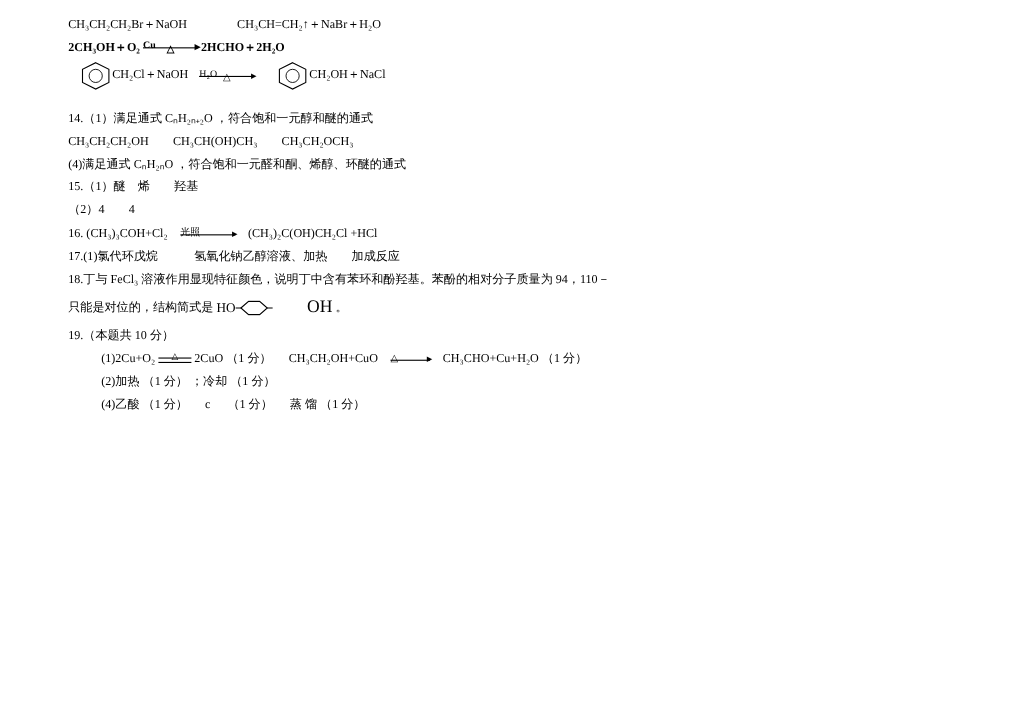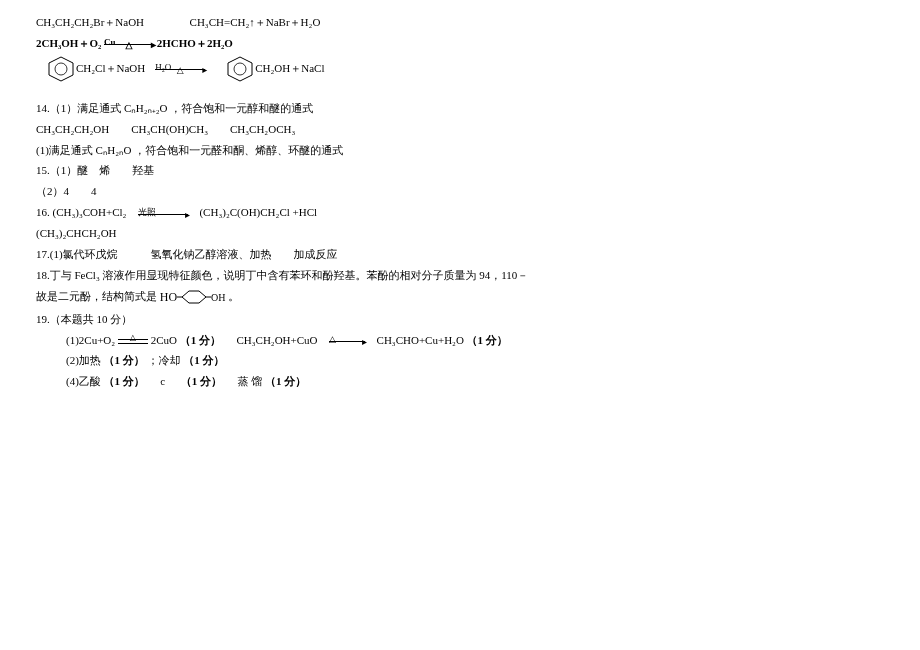--- a/index.html
+++ b/index.html
@@ -7,21 +7,21 @@
     padding: 0;
     width: 920px;
     height: 650px;
     background: #ffffff;
     font-family: "SimSun", "宋体", serif;
     font-size: 11px;
     color: #000000;
     line-height: 1.9;
   }
   .page {
-    padding: 12px 70px 12px 36px;
+    padding: 12px 70px 12px 62px;
   }
   .line {
     white-space: nowrap;
   }
   .arrow {
     display: inline-block;
     position: relative;
     width: 50px;
     vertical-align: middle;
   }
@@ -78,21 +78,21 @@
     width:30px;
     height:10px;
     vertical-align:middle;
   }
   .eq-arrow .tri-top {
     position:absolute; top:-6px; left:50%; transform:translateX(-50%); font-size:8px;
   }
   .eq-arrow .dbl {
     border-top:1px solid #000; border-bottom:1px solid #000; height:3px; width:100%; position:absolute; top:3px;
   }
-  .bold { font-weight: bold; }
+  .bold { font-weight: normal; }
 </style>
 </head>
 <body>
 
 <div class="page">
 
   <div class="line">
     <span>CH₃CH₂CH₂Br＋NaOH</span>
     <span class="gap g40"></span>
     <span>CH₃CH=CH₂↑＋NaBr＋H₂O</span>
@@ -126,50 +126,49 @@
       <polygon points="15,1 27,7 27,19 15,25 3,19 3,7" fill="none" stroke="#000" stroke-width="1"></polygon>
       <circle cx="15" cy="13" r="6" fill="none" stroke="#000" stroke-width="0.8"></circle>
     </svg>
     <span>CH₂OH＋NaCl</span>
   </div>
 
   <div style="height:8px;"></div>
 
   <div class="line">14.（1）满足通式 CₙH₂ₙ₊₂O ，符合饱和一元醇和醚的通式</div>
   <div class="line">CH₃CH₂CH₂OH　　CH₃CH(OH)CH₃　　CH₃CH₂OCH₃</div>
-  <div class="line">(1)满足通式 CₙH₂ₙO ，符合饱和一元醛和酮、烯醇、环醚的通式</div>
+  <div class="line">(4)满足通式 CₙH₂ₙO ，符合饱和一元醛和酮、烯醇、环醚的通式</div>
 
   <div class="line">15.（1）醚　烯　　羟基</div>
   <div class="line">（2）4　　4</div>
 
   <div class="line">
     <span>16. (CH₃)₃COH+Cl₂</span>
     <span class="gap g6"></span>
     <span class="arrow">
       <span class="arrow-top">光照</span>
       <span class="arrow-line"></span><span class="arrow-head">▸</span>
     </span>
     <span class="gap g6"></span>
     <span>(CH₃)₂C(OH)CH₂Cl +HCl</span>
   </div>
-  <div class="line">(CH₃)₂CHCH₂OH</div>
 
   <div class="line">17.(1)氯代环戊烷　　　氢氧化钠乙醇溶液、加热　　加成反应</div>
 
   <div class="line">18.丁与 FeCl₃ 溶液作用显现特征颜色，说明丁中含有苯环和酚羟基。苯酚的相对分子质量为 94，110－</div>
   <div class="line">
-    <span>故是二元酚，结构简式是</span>
+    <span>只能是对位的，结构简式是</span>
     <span class="small-struct">
       <span style="font-size:12px;">HO</span>
       <svg class="hex-oh" viewBox="0 0 34 14">
         <polygon points="5,7 12,1 22,1 29,7 22,13 12,13" fill="none" stroke="#000" stroke-width="1"></polygon>
         <line x1="0" y1="7" x2="5" y2="7" stroke="#000" stroke-width="1"></line>
         <line x1="29" y1="7" x2="34" y2="7" stroke="#000" stroke-width="1"></line>
       </svg>
-      <span style="font-size:10px;">OH</span>
+      <span style="font-size:16px;margin-left:31px;">OH</span>
     </span>
     <span>。</span>
   </div>
 
   <div class="line">19.（本题共 10 分）</div>
 
   <div class="line" style="padding-left:30px;">
     <span>(1)2Cu+O₂</span>
     <span class="eq-arrow">
       <span class="tri-top">△</span>

